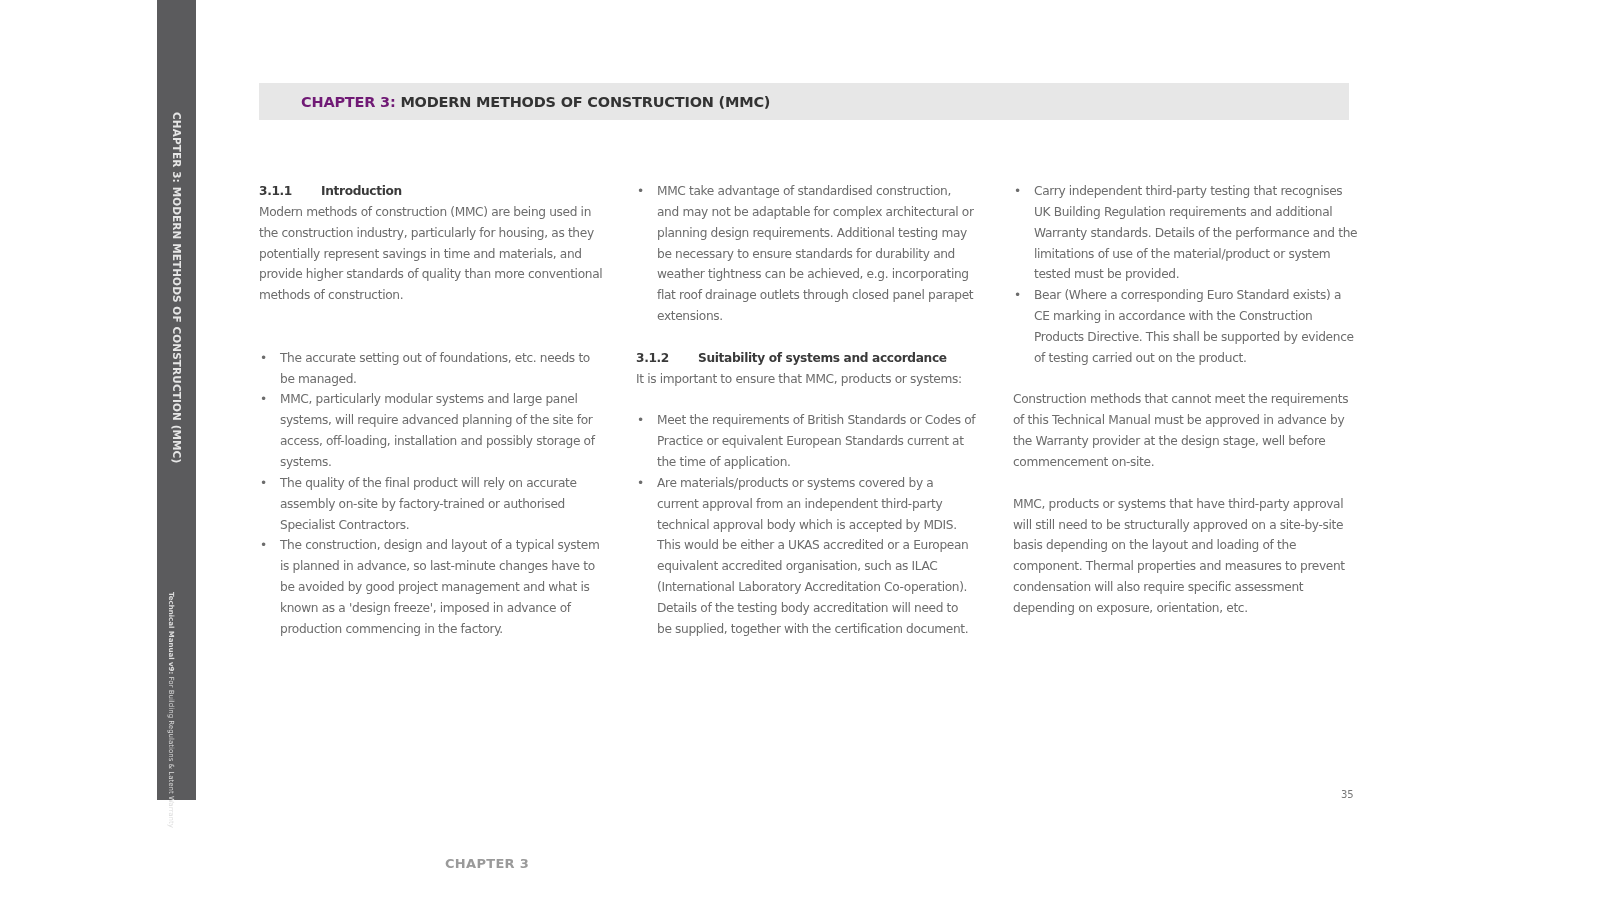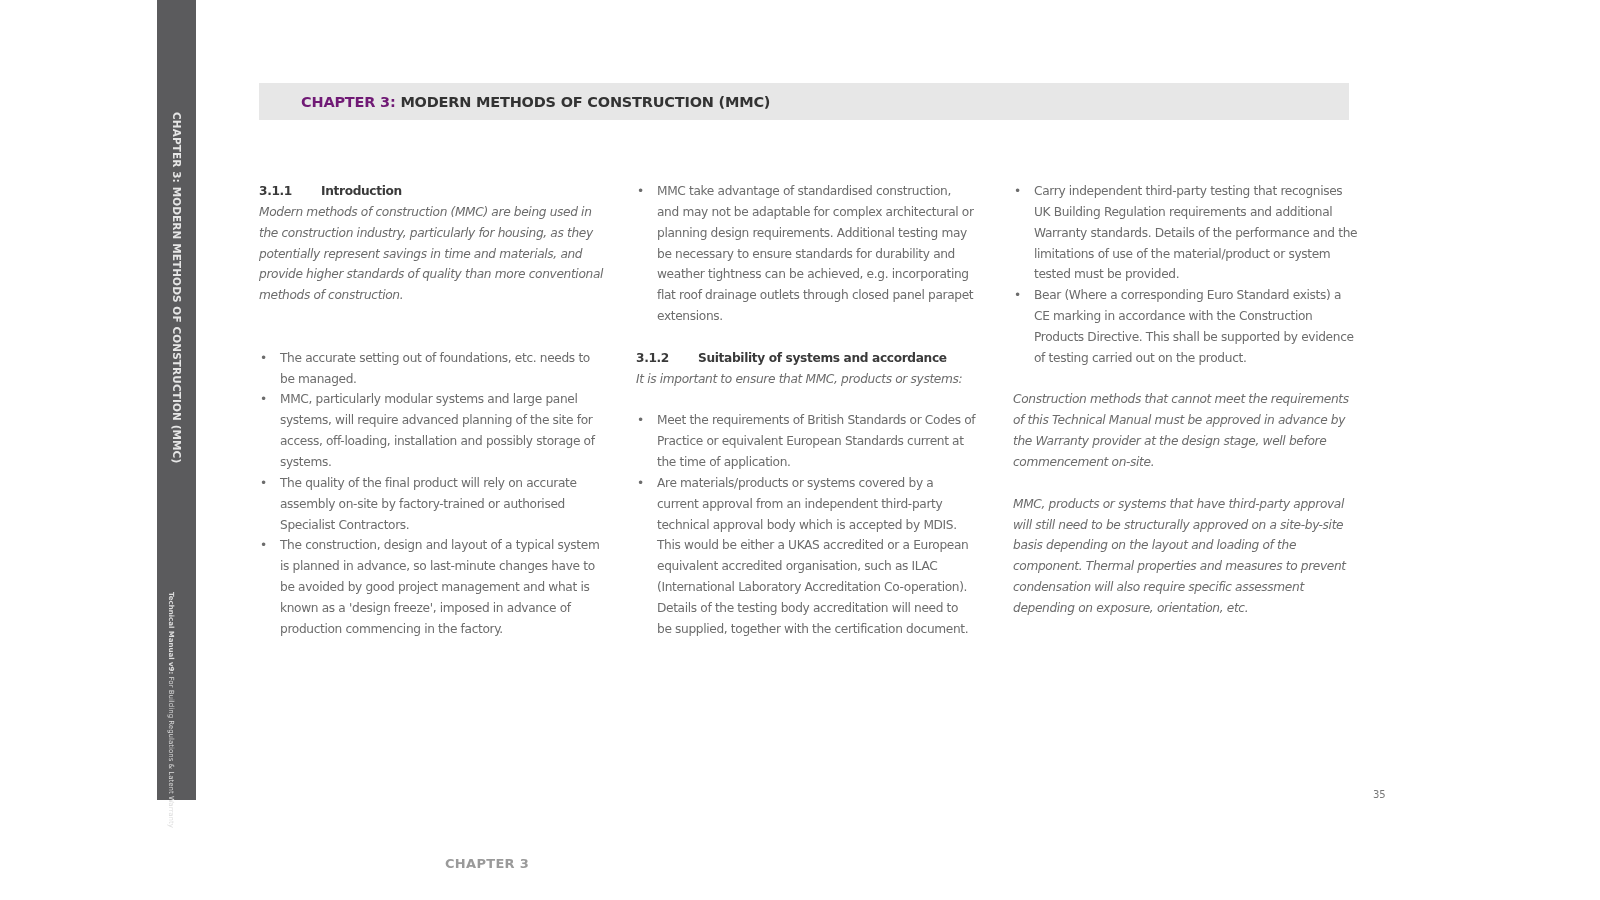--- a/index.html
+++ b/index.html
@@ -77,41 +77,41 @@
   }
   .col1 { left: 259px; width: 345px; }
   .col2 { left: 636px; width: 340px; }
   .col3 { left: 1013px; width: 345px; }
   .heading {
     font-weight: bold;
     color: #3a3a3a;
     white-space: nowrap;
   }
   .heading .num { display: inline-block; width: 62px; }
-  p { margin: 0; font-style: italic; }
+  p { margin: 0; }
   .gap { height: 20.85px; }
   ul.bullets {
     list-style: none;
     margin: 0;
     padding: 0;
   }
   ul.bullets li {
     position: relative;
     padding-left: 21px;
   }
   ul.bullets li::before {
     content: "\2022";
     position: absolute;
     left: 1px;
     top: 0;
     color: #6c6c6c;
   }
   .page-number {
     position: absolute;
-    left: 1373px;
+    left: 1341px;
     top: 789px;
     font-size: 10px;
     color: #777777;
   }
   .footer-chapter {
     position: absolute;
     left: 445px;
     top: 856px;
     font-size: 13px;
     font-weight: bold;

